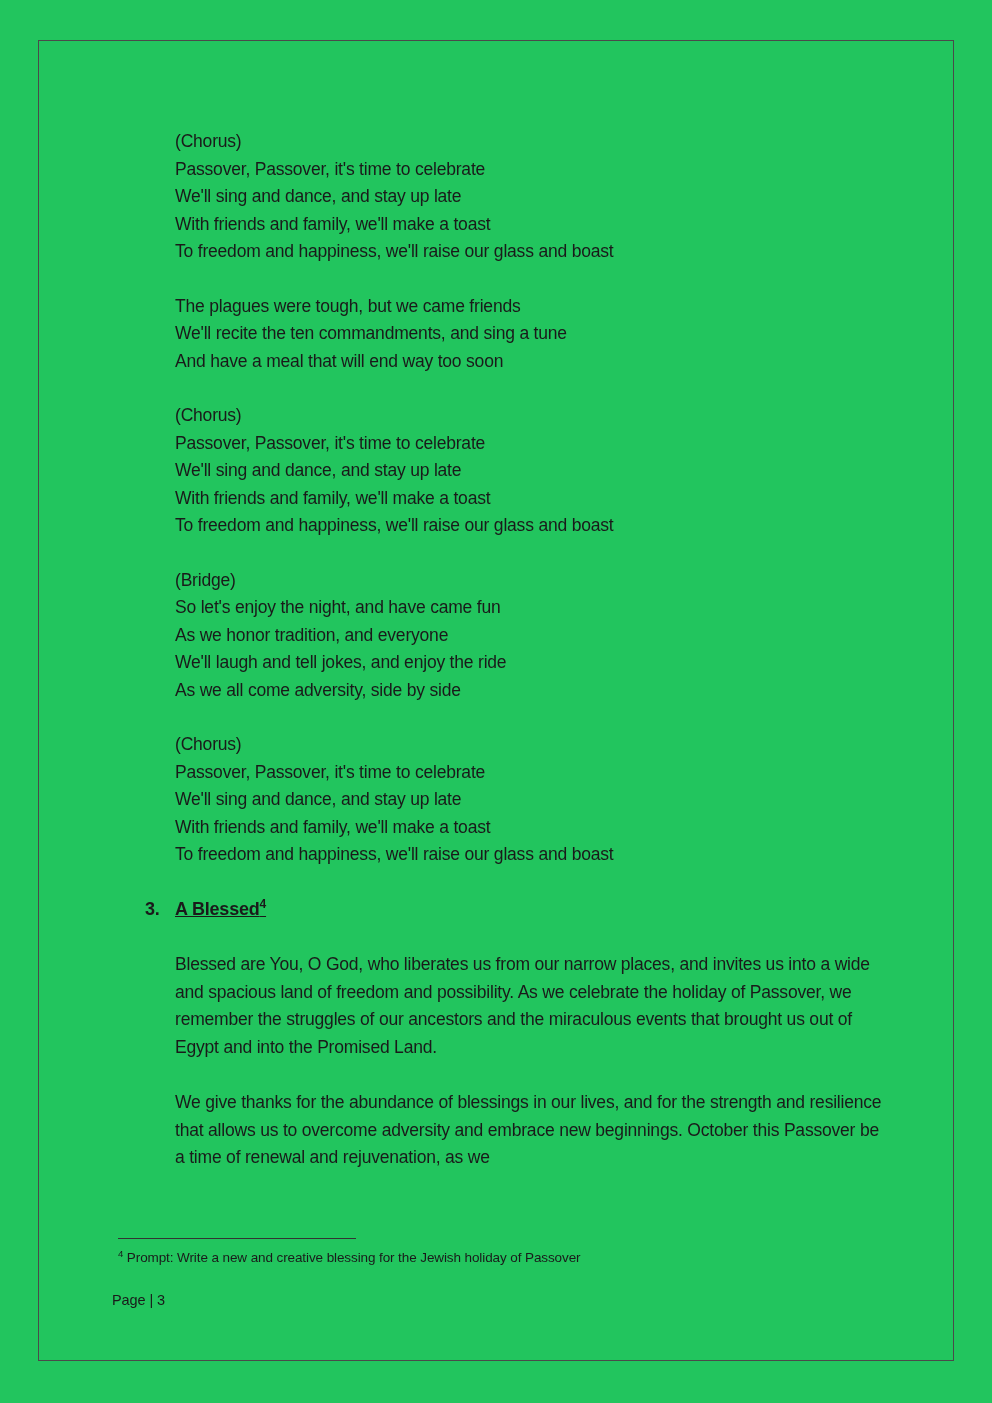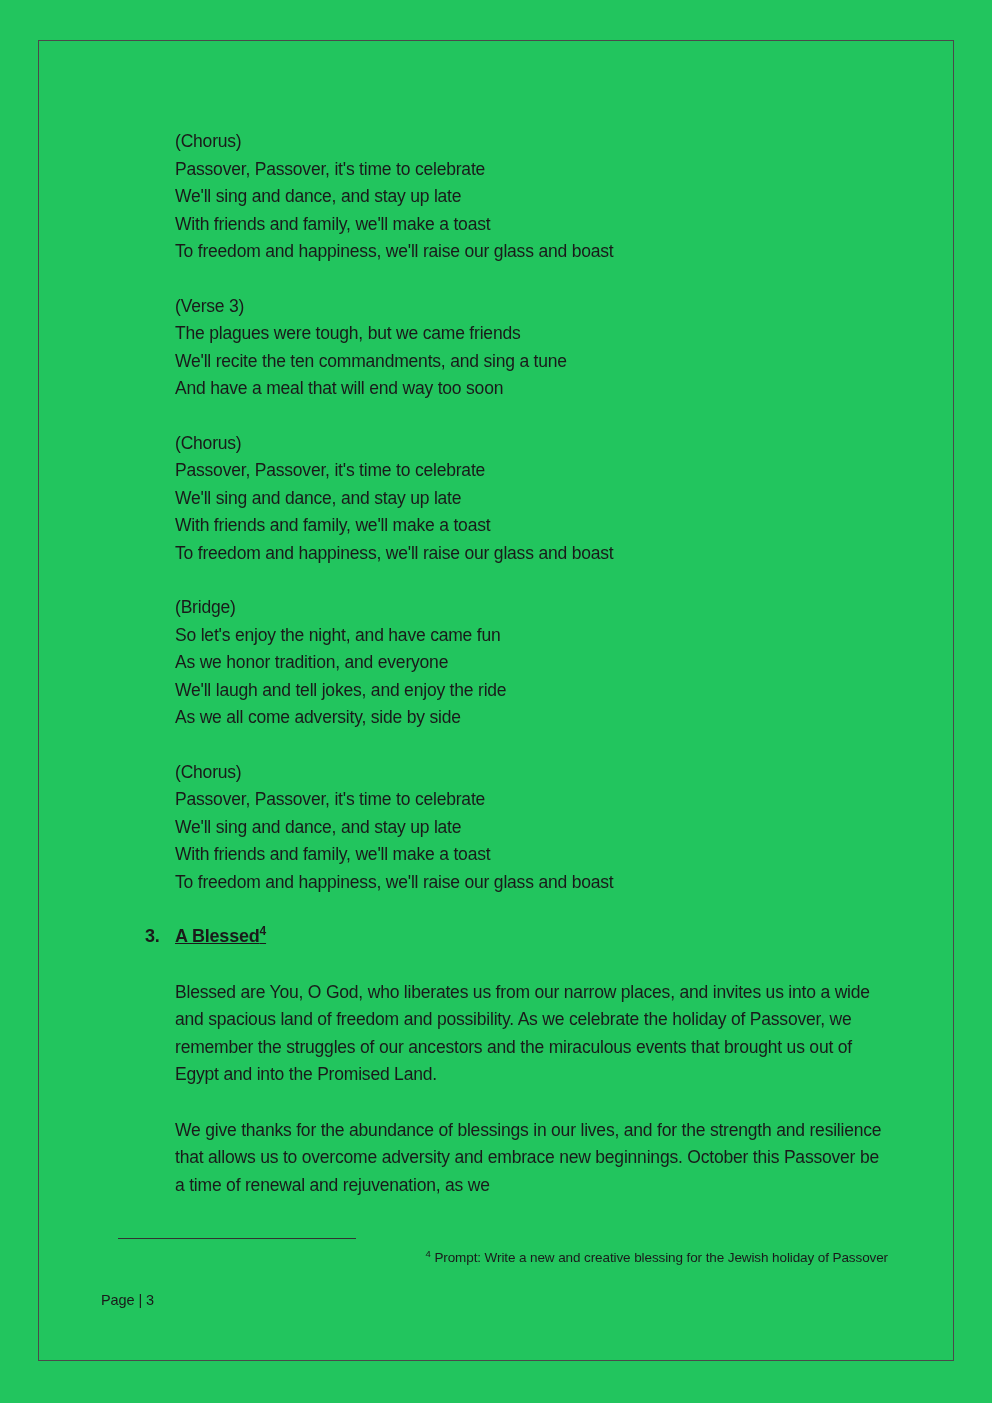--- a/index.html
+++ b/index.html
@@ -73,29 +73,28 @@
     width: 238px;
     border-top: 1.5px solid #333333;
     margin-bottom: 10px;
   }
   .footnote-text {
     font-family: "Liberation Sans", sans-serif;
     font-size: 13.5px;
     line-height: 18px;
     color: #1a1a1a;
     letter-spacing: -0.1px;
-    text-align: right;
   }
   .footnote-text sup {
     font-size: 9.5px;
     line-height: 0;
   }
   .page-footer {
     position: absolute;
-    left: 101px;
+    left: 112px;
     top: 1292px;
     font-family: "Liberation Sans", sans-serif;
     font-size: 14.5px;
     color: #1a1a1a;
     letter-spacing: -0.1px;
   }
 </style>
 </head>
 <body>
 
@@ -106,21 +105,20 @@
 
     <div class="lyric-section">
       <div class="lyric-line">(Chorus)</div>
       <div class="lyric-line">Passover, Passover, it's time to celebrate</div>
       <div class="lyric-line">We'll sing and dance, and stay up late</div>
       <div class="lyric-line">With friends and family, we'll make a toast</div>
       <div class="lyric-line">To freedom and happiness, we'll raise our glass and boast</div>
     </div>
 
     <div class="lyric-section">
-      <div class="lyric-line">(Verse 3)</div>
       <div class="lyric-line">The plagues were tough, but we came friends</div>
       <div class="lyric-line">We'll recite the ten commandments, and sing a tune</div>
       <div class="lyric-line">And have a meal that will end way too soon</div>
     </div>
 
     <div class="lyric-section">
       <div class="lyric-line">(Chorus)</div>
       <div class="lyric-line">Passover, Passover, it's time to celebrate</div>
       <div class="lyric-line">We'll sing and dance, and stay up late</div>
       <div class="lyric-line">With friends and family, we'll make a toast</div>

